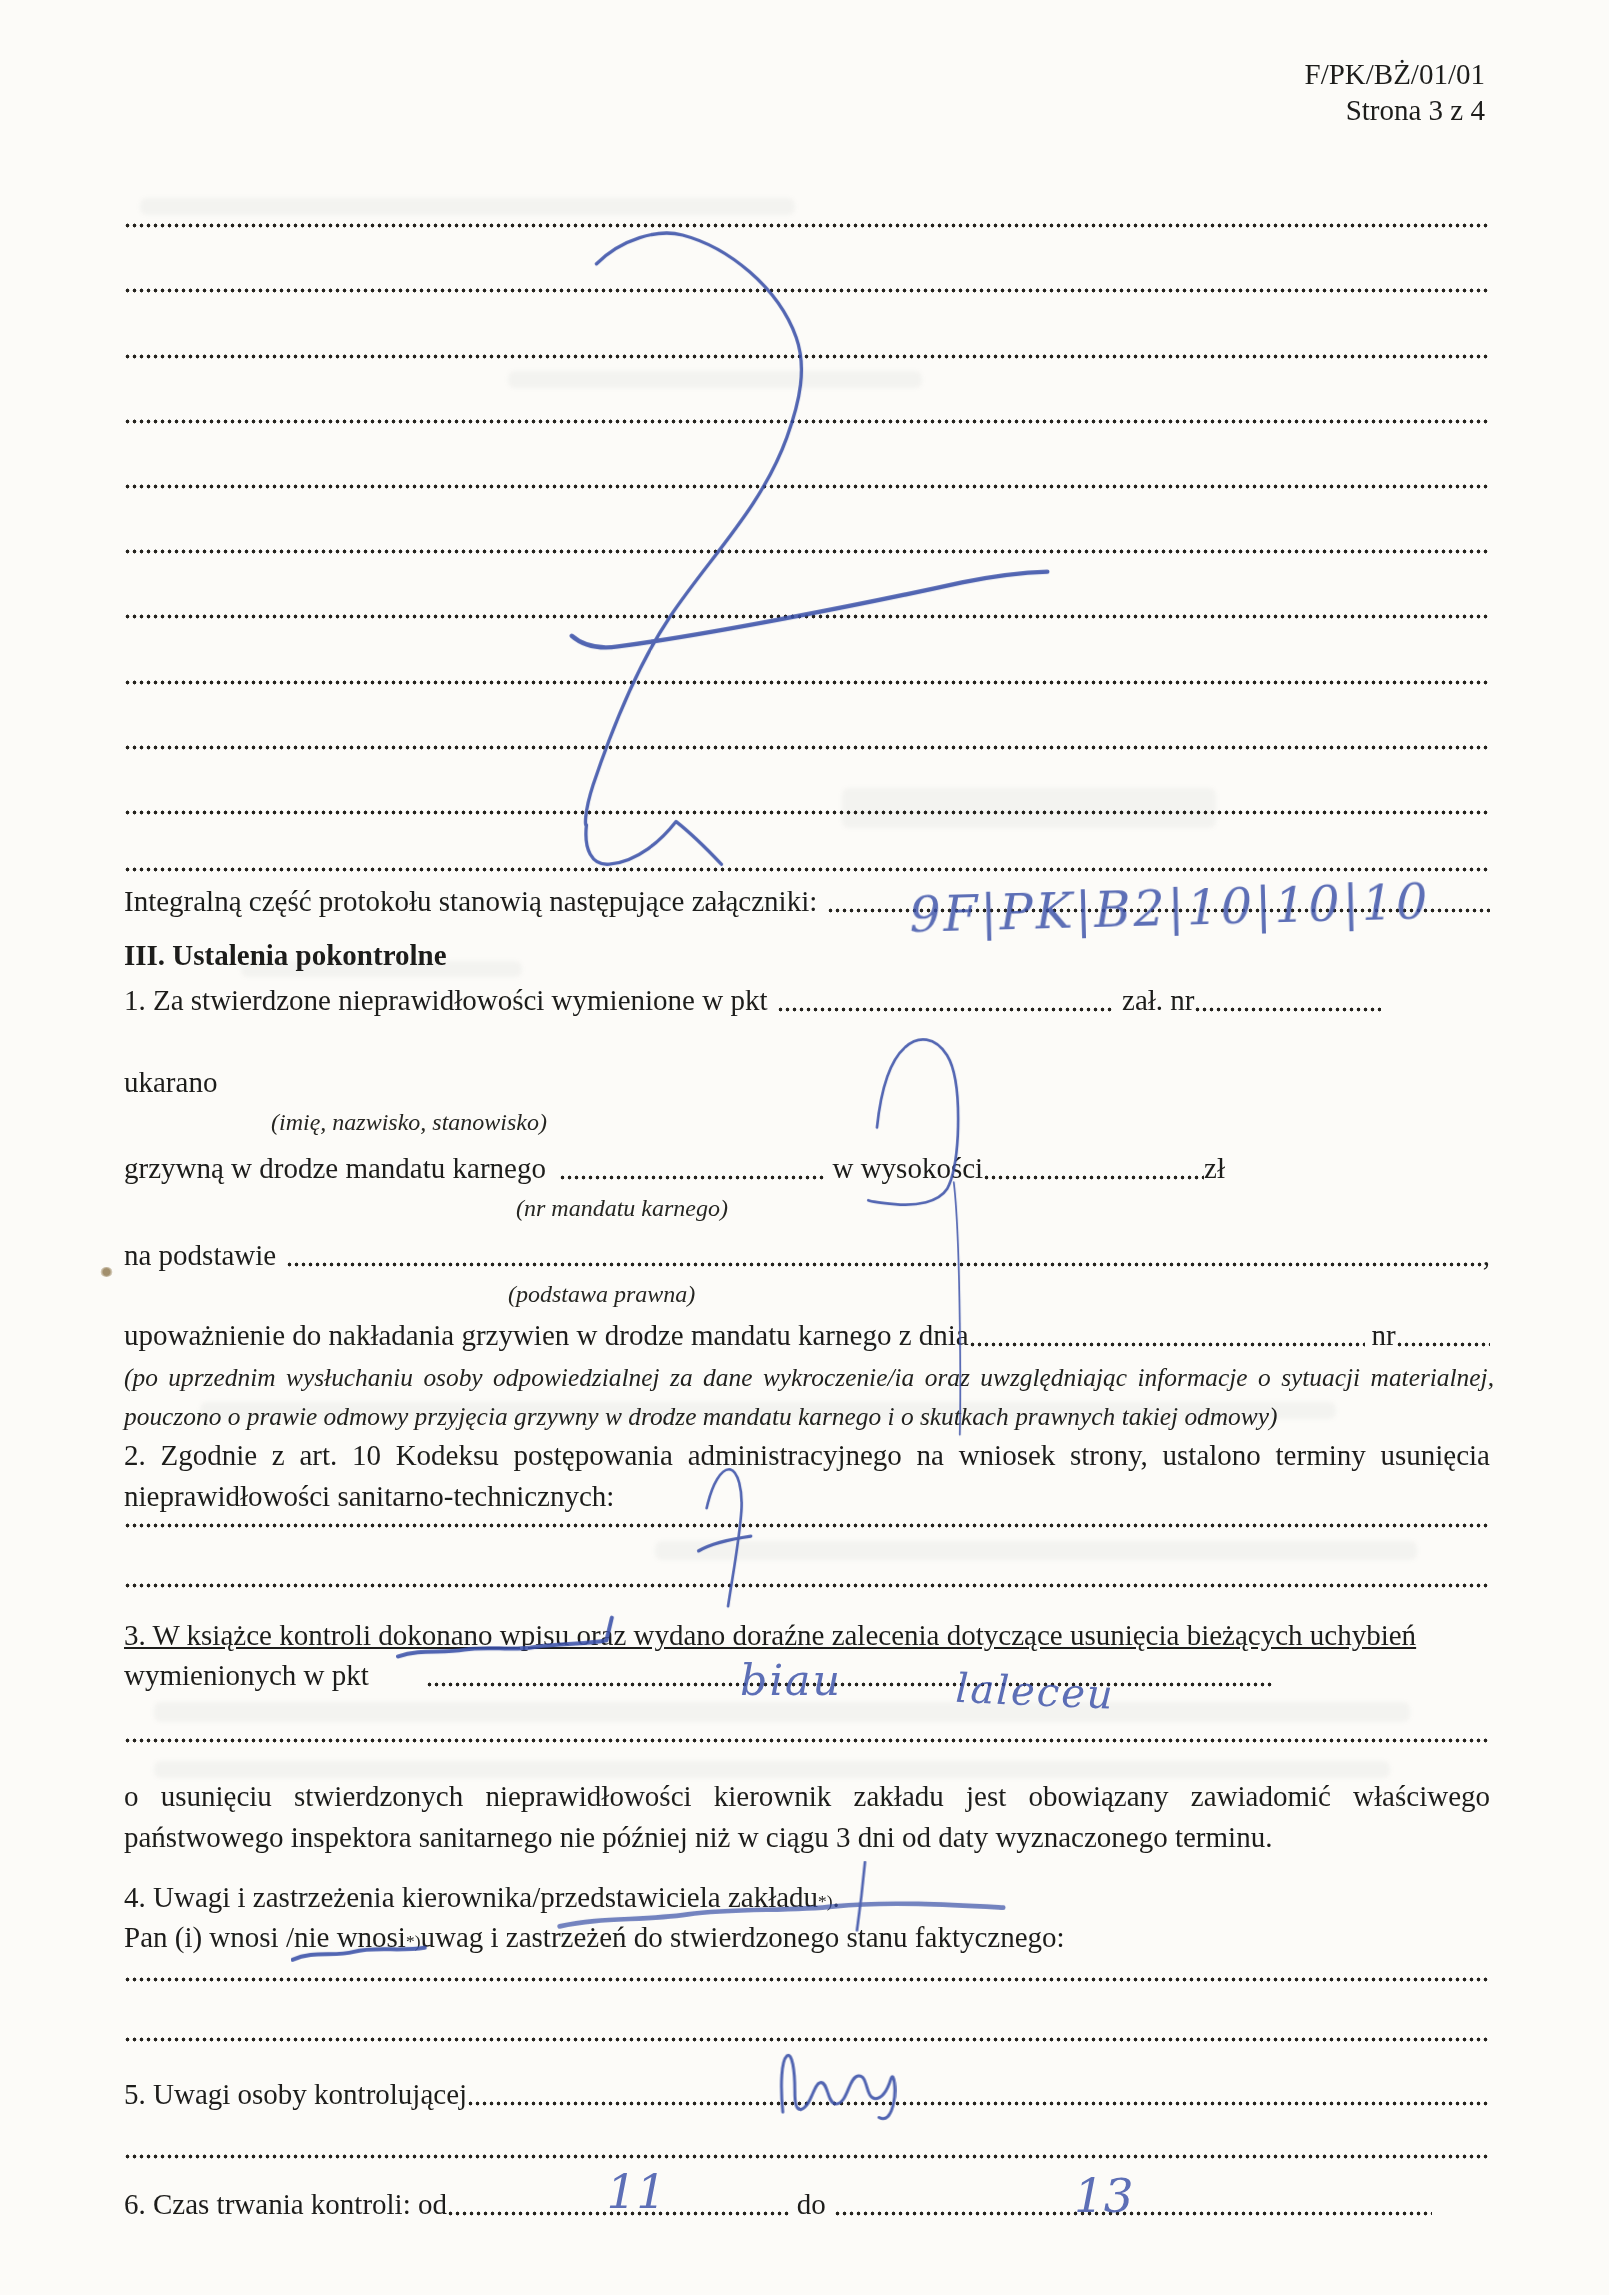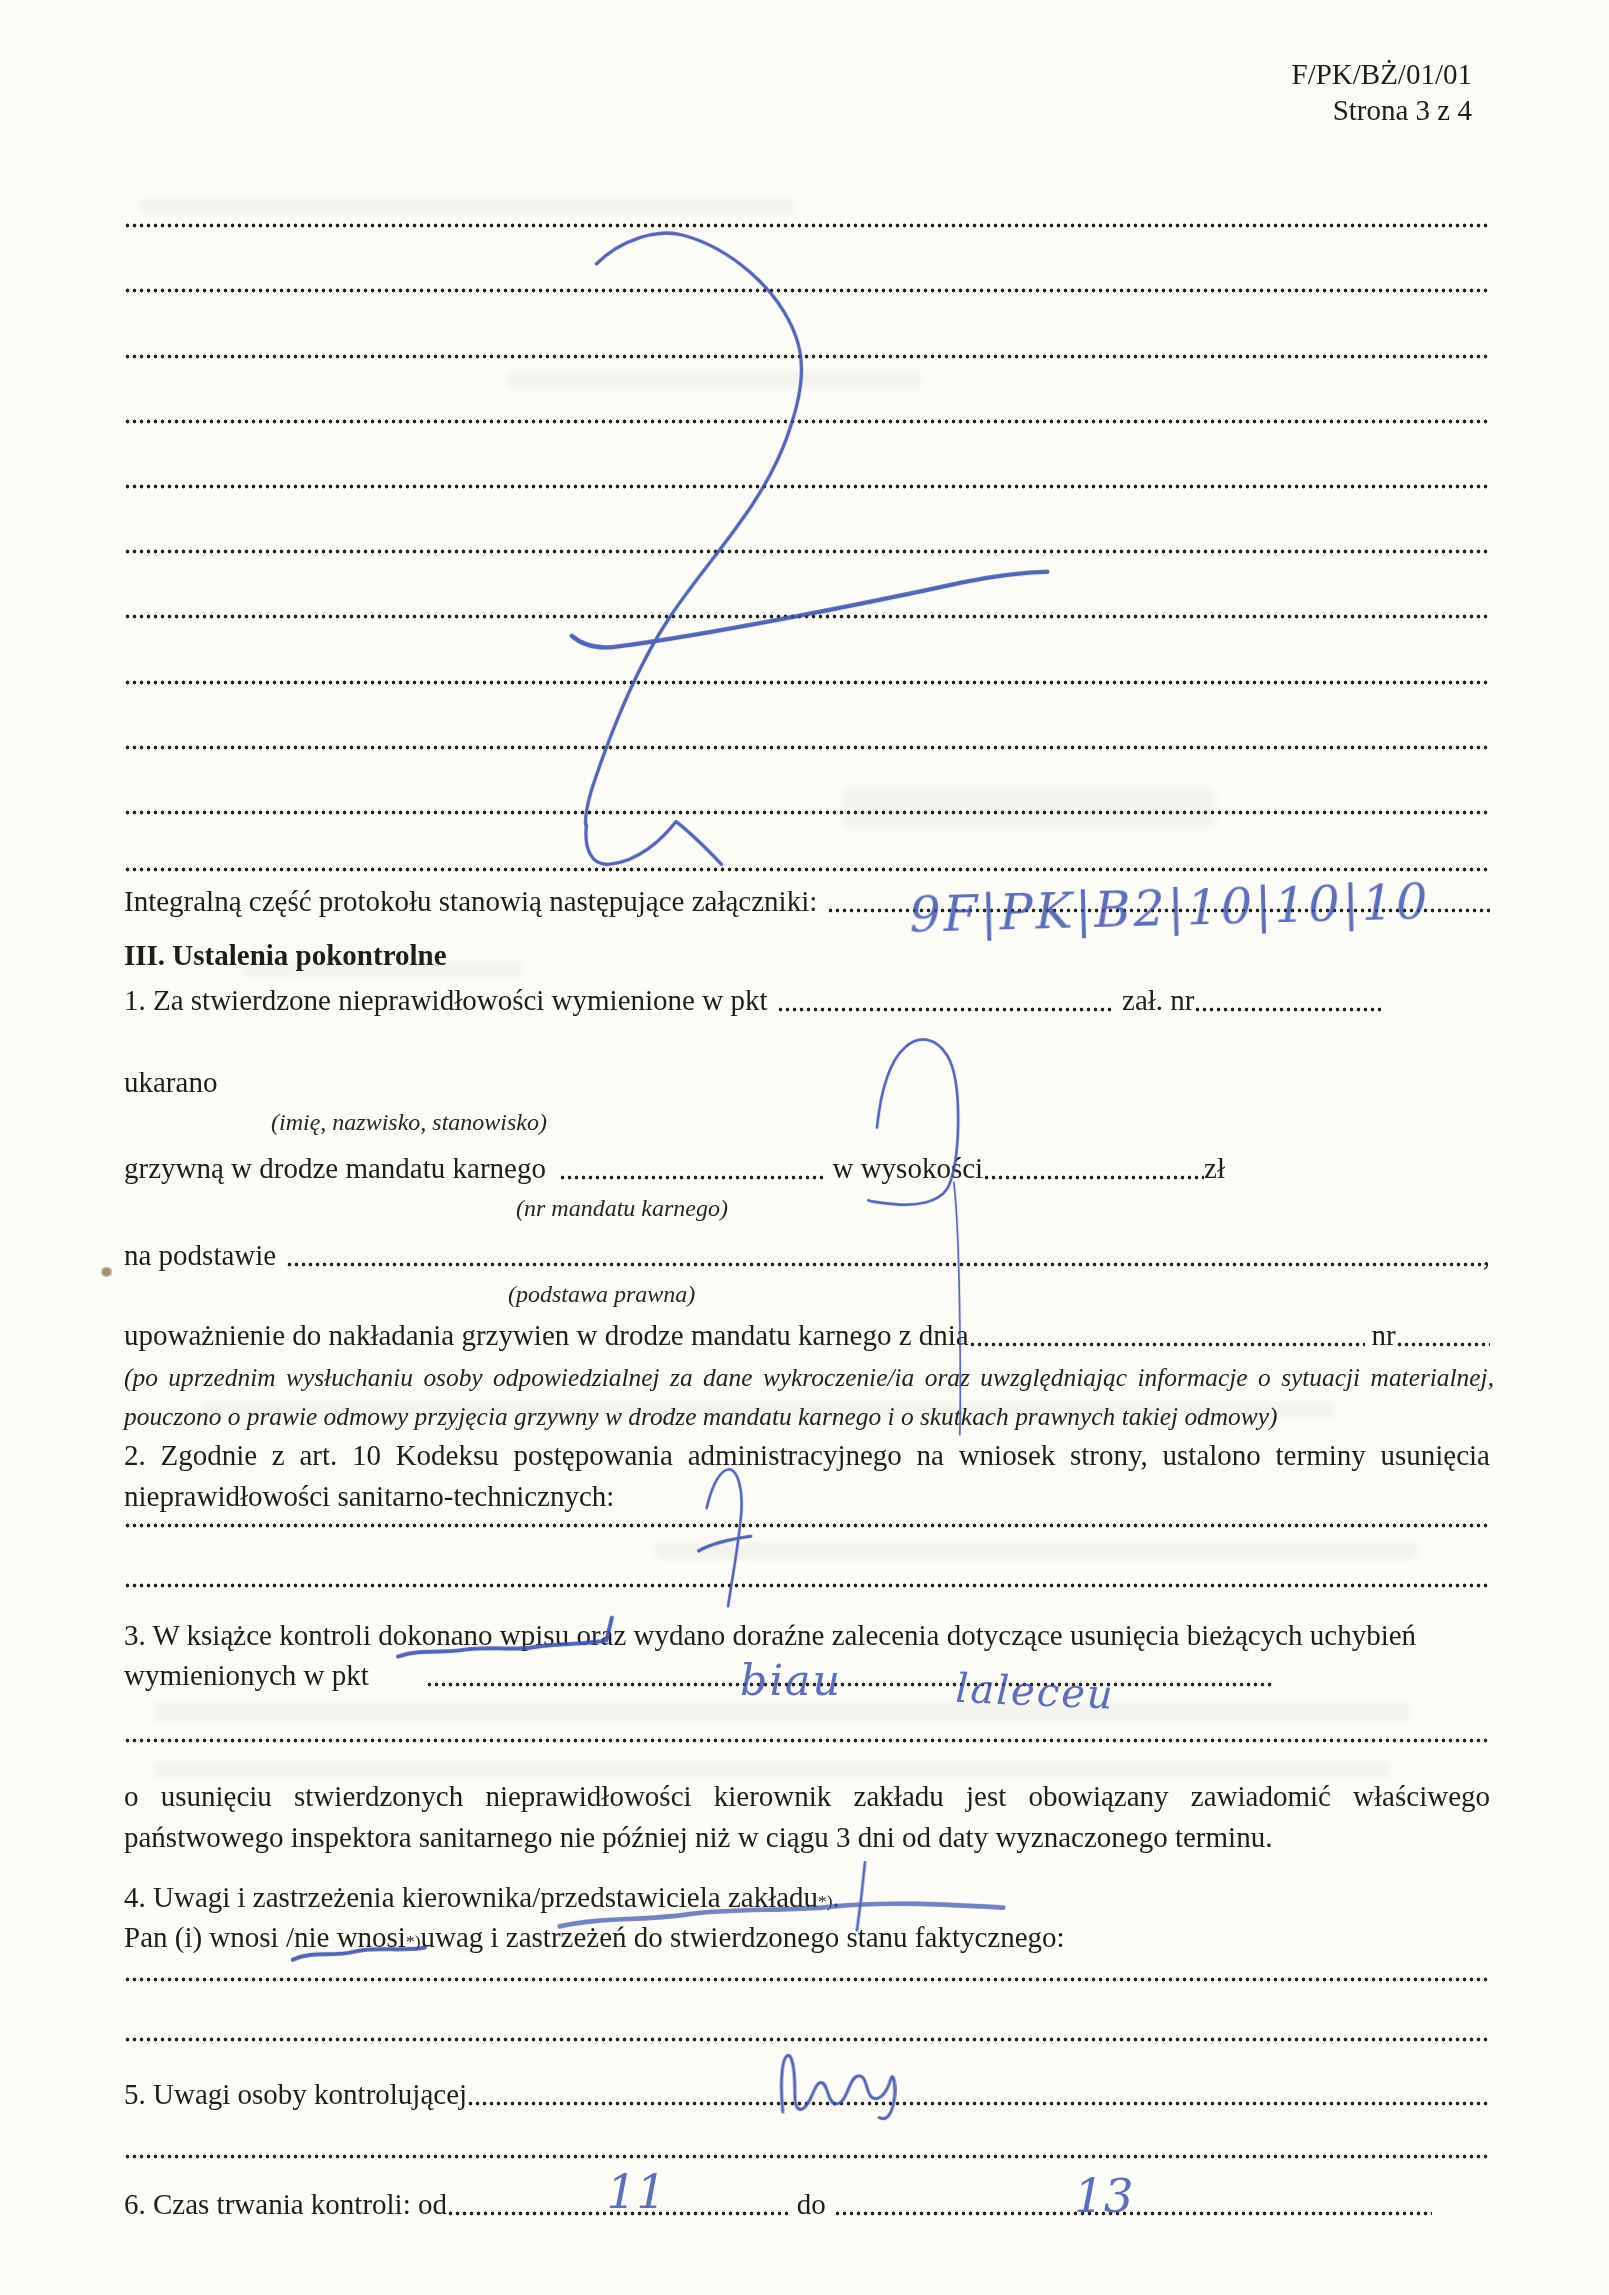--- a/index.html
+++ b/index.html
@@ -31,21 +31,21 @@
     position:absolute;left:124px;width:1366px;
     font-size:29px;line-height:41px;text-align:justify;text-justify:inter-word;
   }
   .note{position:absolute;font-style:italic;font-size:24px;color:#262622;}
   .smallital{
     position:absolute;left:124px;width:1370px;
     font-style:italic;font-size:25.4px;line-height:39px;text-align:justify;color:#22221f;
   }
   .bold{font-weight:bold;}
   .sup{font-size:17.4px;vertical-align:super;line-height:0;}
-  .hdr{position:absolute;right:137px;text-align:center;font-size:29px;line-height:36px;}
+  .hdr{position:absolute;right:124px;text-align:center;font-size:29px;line-height:36px;}
   .ink{position:absolute;left:0;top:0;pointer-events:none;}
   .ghost{position:absolute;background:rgba(110,112,118,0.06);filter:blur(2px);border-radius:6.7px;}
   .speck{position:absolute;width:13.4px;height:10px;border-radius:50%;
     background:radial-gradient(circle,#a28f6d 40%,rgba(185,170,140,.4) 70%,transparent 75%);}
   .hand{font-family:"DejaVu Serif", serif;font-style:italic;fill:#3a50a8;opacity:.82;}
 </style>
 </head>
 <body>
 
 <div class="page">
@@ -125,21 +125,21 @@
     <span>nr</span>
     <span class="lead" style="flex:1;"></span>
   </div>
 
   <div class="smallital" style="top:1358px;">(po uprzednim wysłuchaniu osoby odpowiedzialnej za dane wykroczenie/ia oraz uwzględniając informacje o sytuacji materialnej, pouczono o prawie odmowy przyjęcia grzywny w drodze mandatu karnego i o skutkach prawnych takiej odmowy)</div>
 
   <div class="para" style="top:1435px;">2. Zgodnie z art. 10 Kodeksu postępowania administracyjnego na wniosek strony, ustalono terminy usunięcia nieprawidłowości sanitarno-technicznych:</div>
   <div class="dotline" style="top:1522px;"></div>
   <div class="dotline" style="top:1582px;"></div>
 
-  <div class="para" style="top:1615px;line-height:40px;">3. W książce kontroli dokonano wpisu oraz wydano doraźne zalecenia dotyczące usunięcia bieżących uchybień</div>
+  <div class="para" style="top:1615px;line-height:40px;text-decoration:underline;">3. W książce kontroli dokonano wpisu oraz wydano doraźne zalecenia dotyczące usunięcia bieżących uchybień</div>
   <div class="row" style="top:1657px;width:1150px;gap:24px;">
     <span>wymienionych w pkt</span>
     <span style="width:9.4px;"></span>
     <span class="lead"></span>
   </div>
   <div class="dotline" style="top:1737px;"></div>
 
   <div class="para" style="top:1776px;">o usunięciu stwierdzonych nieprawidłowości kierownik zakładu jest obowiązany zawiadomić właściwego państwowego inspektora sanitarnego nie później niż w ciągu 3 dni od daty wyznaczonego terminu.</div>
 
   <div class="row" style="top:1879px;">

